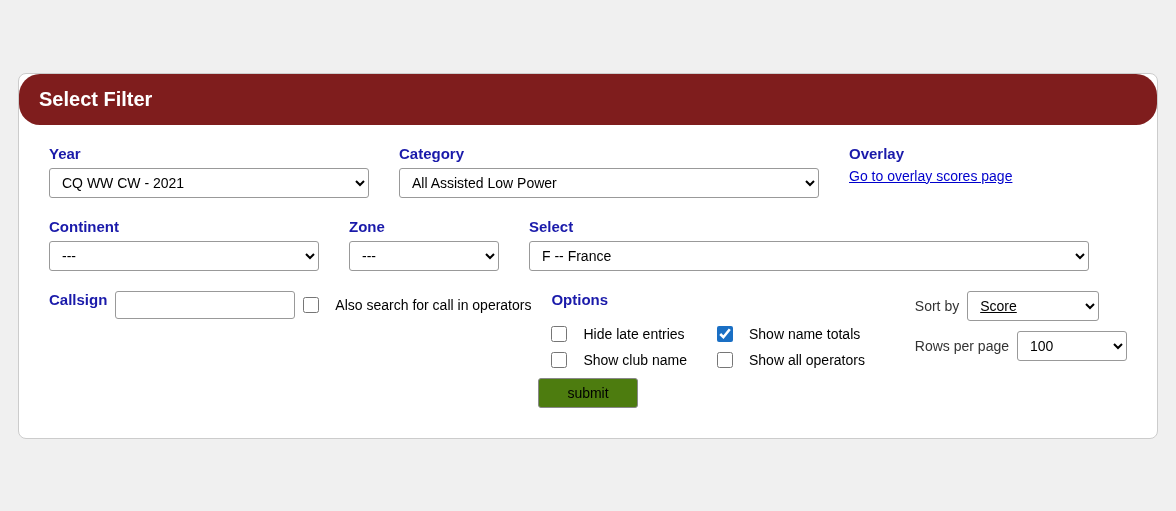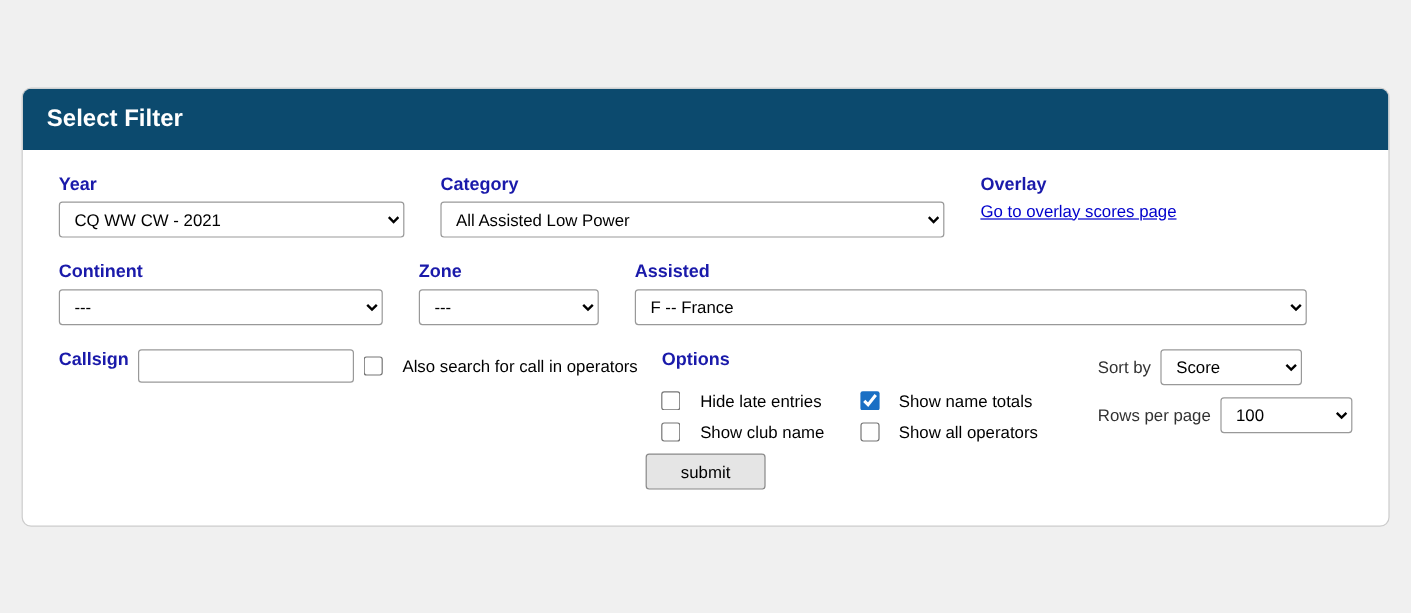--- a/index.html
+++ b/index.html
@@ -13,25 +13,26 @@
       width: 1176px;
     }
     .card {
       background: #fff;
       border: 1px solid #ccc;
       border-radius: 8px;
       width: 1140px;
       overflow: hidden;
     }
     .card-header {
-      background: #0c4a6e;
+      background: #7f1d1d;
       color: #fff;
       font-size: 20px;
       font-weight: bold;
       padding: 14px 20px;
+      border-radius: 21px;
     }
     .card-body {
       padding: 20px 30px 30px 30px;
     }
     .row {
       display: flex;
       align-items: flex-start;
       margin-bottom: 20px;
       gap: 30px;
     }
@@ -47,26 +48,26 @@
     }
     select {
       border: 1px solid #999;
       border-radius: 3px;
       padding: 5px 8px;
       font-size: 14px;
       background: #fff;
       cursor: pointer;
       appearance: auto;
     }
-    .year-select { width: 288px; }
+    .year-select { width: 320px; }
     .category-select { width: 420px; }
     .continent-select { width: 270px; }
     .zone-select { width: 150px; }
     .country-select { width: 560px; }
-    .sort-select { width: 118px; }
+    .sort-select { width: 132px; text-decoration: underline; }
     .rows-select { width: 110px; }
 
     .overlay-section {
       display: flex;
       flex-direction: column;
       gap: 6px;
     }
     .overlay-section .overlay-label {
       font-weight: bold;
       color: #1a1aaa;
@@ -150,21 +151,21 @@
     }
 
     .submit-row {
       display: flex;
       justify-content: center;
       margin-top: 10px;
     }
     .submit-btn {
       padding: 6px 28px;
       font-size: 14px;
-      background: #e5e5e5;
+      background: #4d7c0f;
       border: 1px solid #888;
       border-radius: 3px;
       cursor: pointer;
     }
 
     .bottom-row {
       display: flex;
       align-items: flex-start;
       gap: 20px;
     }
@@ -217,21 +218,21 @@
       <div class="field-group">
         <label>Zone</label>
         <select class="zone-select">
           <option>---</option>
           <option>1</option>
           <option>14</option>
           <option>27</option>
         </select>
       </div>
       <div class="field-group">
-        <label>Assisted</label>
+        <label>Select</label>
         <select class="country-select">
           <option>---</option>
           <option selected="">F -- France</option>
           <option>DL -- Germany</option>
           <option>G -- England</option>
           <option>SP -- Poland</option>
         </select>
       </div>
     </div>
 

